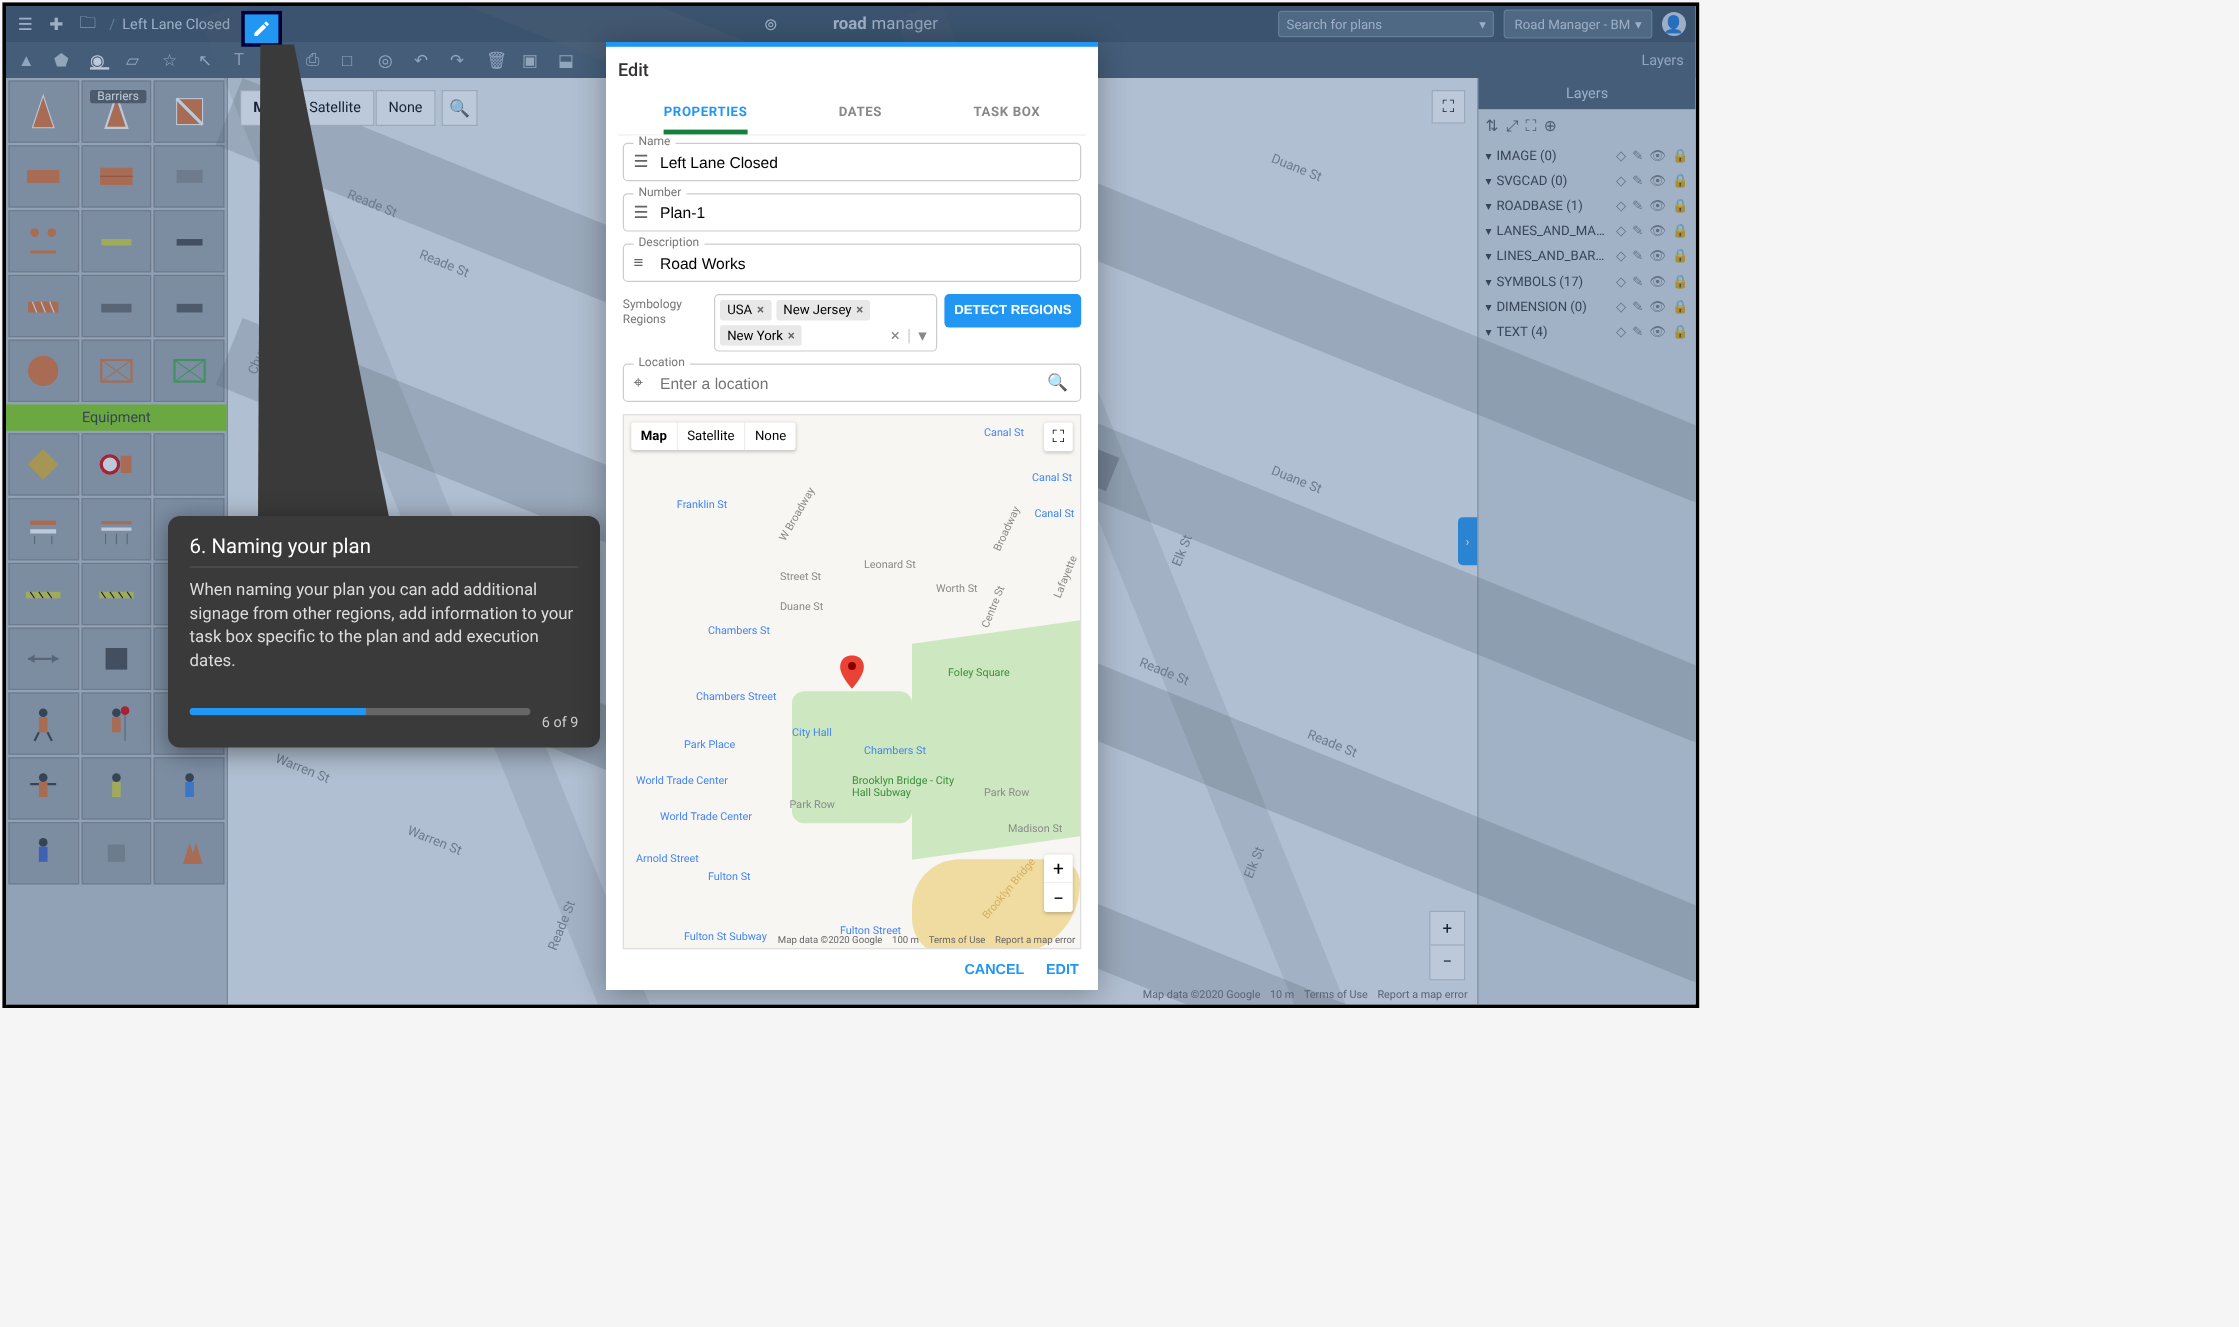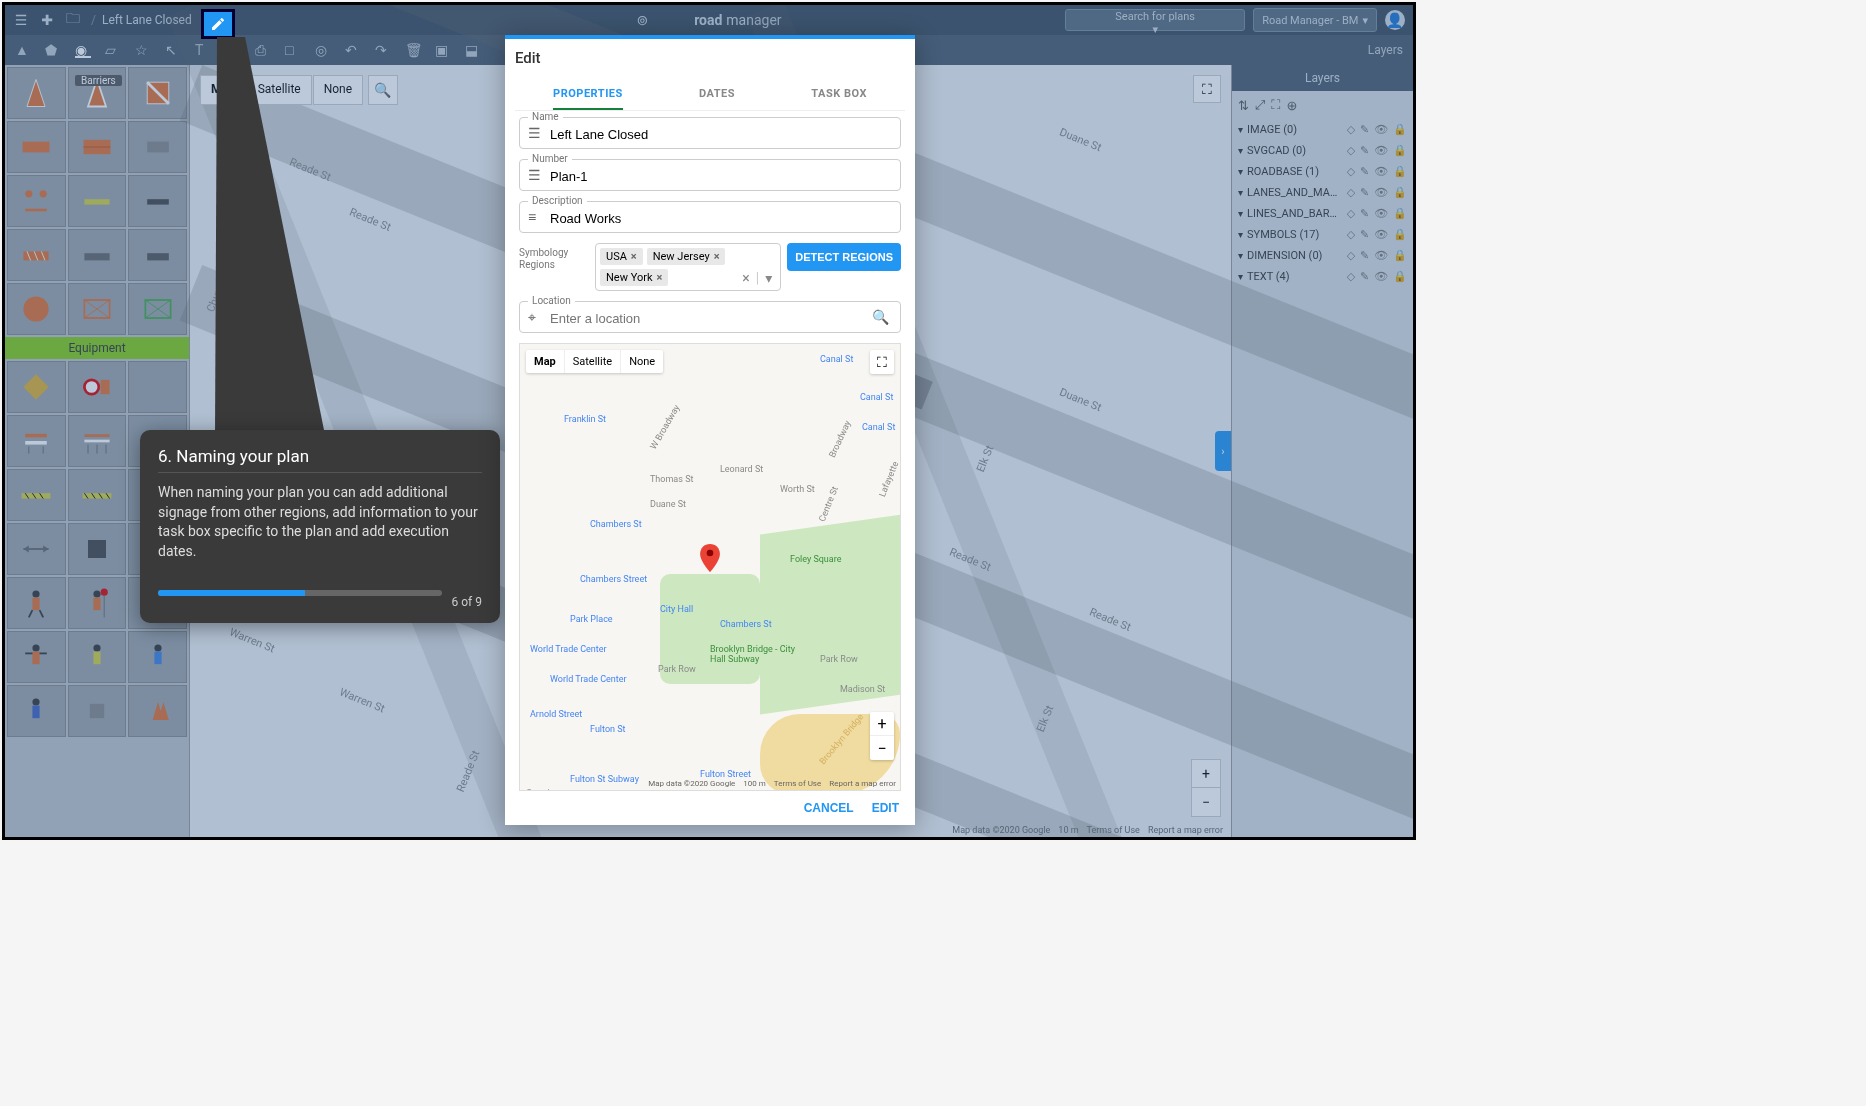--- a/index.html
+++ b/index.html
@@ -11,21 +11,21 @@
 
 
 .topbar { height: 30px; background: #3b4a5a; color: #cfd8e0; display: flex; align-items: center; padding: 0 8px; position: relative; }
 .topbar .left { display: flex; align-items: center; gap: 10px; }
 .topbar .ico { width: 16px; height: 16px; display: inline-flex; align-items: center; justify-content: center; color: #cfd8e0; cursor: pointer; }
 .breadcrumb { display: flex; align-items: center; gap: 6px; font-size: 12px; }
 .breadcrumb .sep { color: #7a8a9a; }
 .app-title { position: absolute; left: 50%; transform: translateX(-50%); font-size: 14px; color: #cfd8e0; display: flex; align-items: center; gap: 4px; }
 .app-title b { font-weight: 700; margin-left: 42px; }
 .topbar .right { margin-left: auto; display: flex; align-items: center; gap: 8px; }
-.search-plans { width: 180px; height: 22px; background: #5a6a7a; border: 1px solid #7a8a9a; border-radius: 3px; padding: 0 6px; font-size: 11px; color: #cfd8e0; display: flex; align-items: center; justify-content: space-between; flex-direction: column; }
+.search-plans { width: 180px; height: 22px; background: #5a6a7a; border: 1px solid #7a8a9a; border-radius: 3px; padding: 0 6px; font-size: 11px; color: #cfd8e0; display: flex; align-items: center; justify-content: space-between; }
 .user-btn { height: 24px; background: #5a6a7a; border: 1px solid #7a8a9a; border-radius: 3px; padding: 0 8px; font-size: 11px; color: #cfd8e0; display: flex; align-items: center; gap: 4px; }
 .avatar { width: 20px; height: 20px; border-radius: 50%; background: #cfd8e0; display: flex; align-items: center; justify-content: center; color: #3b4a5a; }
 
 
 .edit-highlight { position: absolute; top: 4px; left: 196px; width: 34px; height: 30px; background: #2196f3; border: 3px solid #003; z-index: 50; display: flex; align-items: center; justify-content: center; color: #fff; }
 
 
 .toolrow { height: 30px; background: #4a5a6a; display: flex; align-items: center; padding: 0 10px; gap: 14px; color: #bfc8d0; }
 .toolrow .tico { width: 16px; height: 16px; cursor: pointer; }
 .toolrow .spacer { flex: 1; }
@@ -65,21 +65,21 @@
 .layer-row .name { flex: 1; overflow: hidden; text-overflow: ellipsis; white-space: nowrap; }
 .layer-row .chev { font-size: 10px; }
 .layer-icons { display: flex; gap: 5px; color: #777; font-size: 11px; }
 
 
 .modal { position: absolute; top: 30px; left: 500px; width: 410px; height: 790px; background: #fff; box-shadow: 0 4px 24px rgba(0,0,0,0.3); z-index: 100; padding: 14px 10px 8px 10px; display: flex; flex-direction: column; }
 .modal h3 { font-size: 15px; font-weight: 500; color: #333; }
 .modal-top-border { position:absolute; top:0; left:0; right:0; height:4px; background:#2196f3;}
 .tabs { display: flex; justify-content: space-around; margin-top: 12px; border-bottom: 1px solid #eee; }
 .tab { padding: 8px 0; font-size: 11px; font-weight: 700; color: #888; letter-spacing: 0.5px; cursor: pointer; }
-.tab.active { color: #2196f3; border-bottom: 2px solid #15803d; }
+.tab.active { color: #2196f3; border-bottom: 4px solid #15803d; }
 .form { padding: 6px 4px; display: flex; flex-direction: column; gap: 10px; }
 .field { position: relative; border: 1px solid #ccc; border-radius: 4px; padding: 8px 10px 6px 30px; }
 .field .flabel { position: absolute; top: -7px; left: 8px; background: #fff; padding: 0 4px; font-size: 10px; color: #777; }
 .field .ficon { position: absolute; left: 8px; top: 50%; transform: translateY(-50%); color: #666; font-size: 14px; }
 .field input { border: none; outline: none; width: 100%; font-size: 13px; }
 .symb-row { display: flex; gap: 6px; align-items: flex-start; }
 .symb-label { font-size: 10px; color: #777; width: 70px; line-height: 1.2; padding-top: 4px; }
 .symb-chips { flex: 1; border: 1px solid #ccc; border-radius: 4px; padding: 4px; display: flex; flex-wrap: wrap; gap: 4px; align-items: center; min-height: 44px; }
 .chip { background: #e8e8e8; border-radius: 2px; padding: 2px 6px; font-size: 11px; display: flex; align-items: center; gap: 4px; }
 .chip .x { cursor: pointer; color: #666; font-weight: bold; }
@@ -619,21 +619,21 @@
       <div style="position:absolute; left:240px; top:370px; width:140px; height:80px; background:#f0dca0; border-radius:40px 20px 60px 30px;"></div>
 
       <div class="mm-street mm-metro" style="left:300px; top:10px;">Canal St</div>
       <div class="mm-street mm-metro" style="left:340px; top:48px;">Canal St</div>
       <div class="mm-street mm-metro" style="left:342px; top:78px;">Canal St</div>
       <div class="mm-street mm-metro" style="left:44px; top:70px;">Franklin St</div>
       <div class="mm-street" style="left:120px; top:78px; transform:rotate(-60deg);">W Broadway</div>
       <div class="mm-street" style="left:300px; top:90px; transform:rotate(-65deg);">Broadway</div>
       <div class="mm-street" style="left:350px; top:130px; transform:rotate(-68deg);">Lafayette</div>
       <div class="mm-street" style="left:200px; top:120px;">Leonard St</div>
-      <div class="mm-street" style="left:130px; top:130px;">Thomas St</div>
+      <div class="mm-street" style="left:130px; top:130px;">Street St</div>
       <div class="mm-street" style="left:260px; top:140px;">Worth St</div>
       <div class="mm-street" style="left:130px; top:155px;">Duane St</div>
       <div class="mm-street" style="left:290px; top:155px; transform:rotate(-68deg);">Centre St</div>
       <div class="mm-street mm-metro" style="left:70px; top:175px;">Chambers St</div>
       <div class="mm-street mm-metro" style="left:60px; top:230px;">Chambers Street</div>
       <div class="mm-park" style="left:270px; top:210px;">Foley Square</div>
       <div class="mm-street mm-metro" style="left:50px; top:270px;">Park Place</div>
       <div class="mm-street mm-metro" style="left:140px; top:260px;">City Hall</div>
       <div class="mm-street mm-metro" style="left:200px; top:275px;">Chambers St</div>
       <div class="mm-park" style="left:190px; top:300px; width:90px;">Brooklyn Bridge - City Hall Subway</div>

